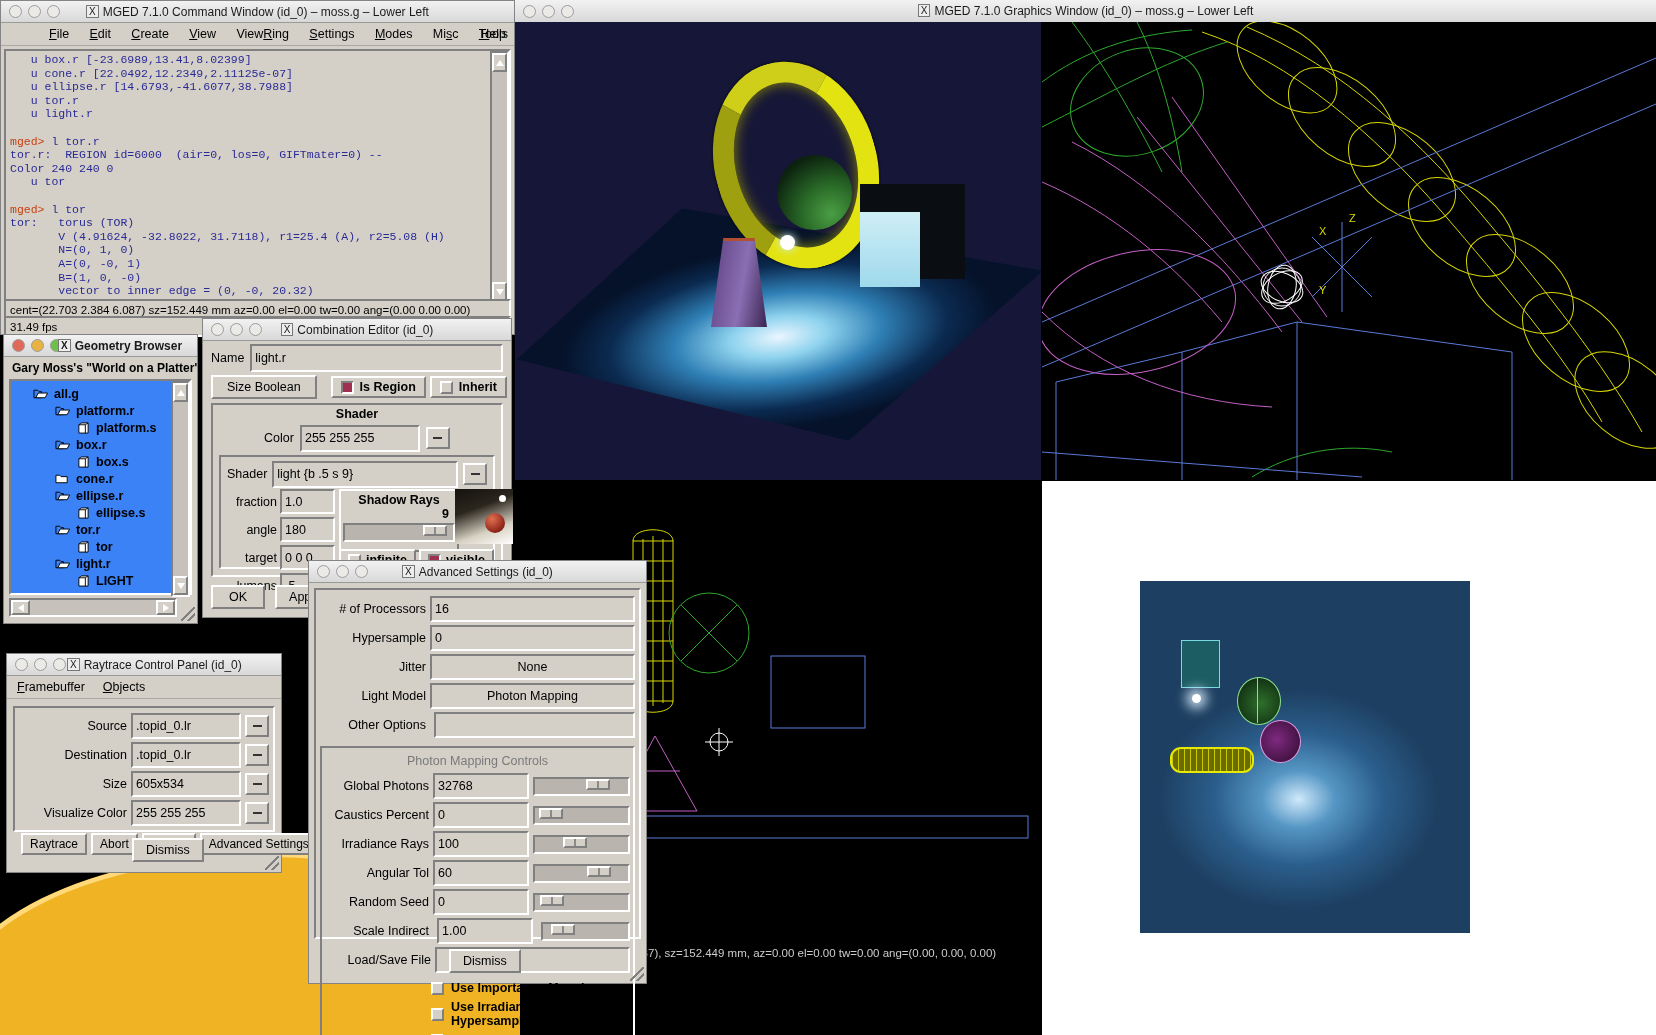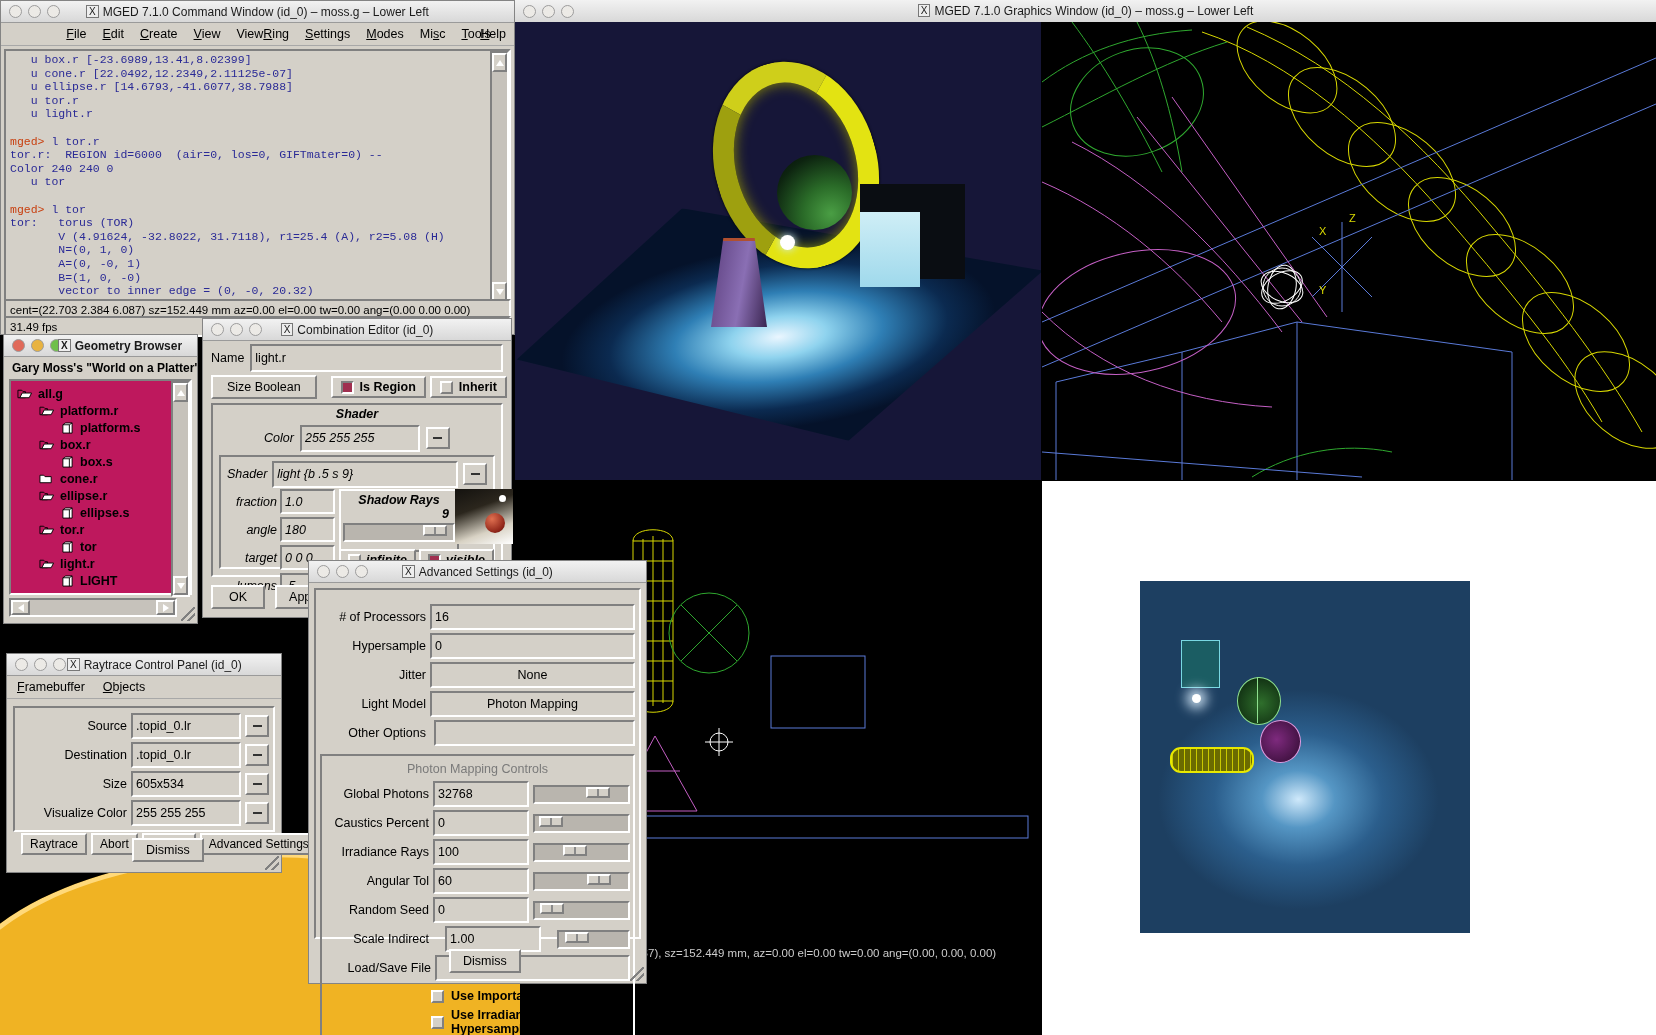--- a/index.html
+++ b/index.html
@@ -256,21 +256,21 @@
     <div class="tb-dots">
       <span class="dot"></span>
       <span class="dot"></span>
       <span class="dot"></span>
     </div>
     <div class="tb-title">
       <span class="xlogo">X</span><span>MGED 7.1.0 Command Window (id_0) – moss.g – Lower Left</span>
     </div>
   </div>
 
-  <div class="menubar" style="justify-content:center;position:relative;padding-left:48px;">
+  <div class="menubar" style="justify-content:space-between;position:relative;padding-left:48px;">
     <span><span class="u">F</span>ile</span>
     <span><span class="u">E</span>dit</span>
     <span><span class="u">C</span>reate</span>
     <span><span class="u">V</span>iew</span>
     <span>View<span class="u">R</span>ing</span>
     <span><span class="u">S</span>ettings</span>
     <span><span class="u">M</span>odes</span>
     <span>Mi<span class="u">s</span>c</span>
     <span><span class="u">T</span>ools</span>
     <span style="position:absolute;right:8px;"><span class="u">H</span>elp</span>
@@ -309,21 +309,21 @@
       <span class="dot" style="background:#e8b341;"></span>
       <span class="dot" style="background:#6fc04a;"></span>
     </div>
     <div class="tb-title" style="left:54px;text-align:left;font-weight:bold;">
       <span class="xlogo">X</span><span>Geometry Browser</span>
     </div>
   </div>
 
   <div style="padding:4px 8px;font-size:12px;font-weight:bold;white-space:nowrap;overflow:hidden;">Gary Moss's "World on a Platter"...</div>
 
-  <div class="sunk" style="position:absolute;left:5px;top:44px;right:5px;bottom:28px;display:flex;background:#be185d;">
+  <div class="sunk" style="position:absolute;left:5px;top:44px;right:5px;bottom:28px;display:flex;background:#3b82f6;padding-left:16px;">
     <div id="tree-list" style="flex:1;padding:4px 2px;overflow:hidden;">
         <div class="tree-row" style="padding-left: 4px;">
           <span style="display: flex;">
             <svg width="15" height="13" viewBox="0 0 16 13">
               <path d="M1 11V3h4l1.5 1.5H9V11z" fill="none" stroke="#000"></path>
               <path d="M3 11l2.5-5h10l-2.5 5z" fill="#fff" stroke="#000"></path>
             </svg>
           </span>
           <span>all.g</span>
         </div>
@@ -479,21 +479,21 @@
     <div class="rise" style="display:flex;align-items:center;gap:6px;padding:2px 8px;">
       <span class="chk on"></span>
       <b style="font-size:12.5px;">Is Region</b>
     </div>
     <div class="rise" style="display:flex;align-items:center;gap:6px;padding:2px 8px;margin-left:4px;">
       <span class="chk"></span>
       <b style="font-size:12.5px;">Inherit</b>
     </div>
   </div>
 
-  <div class="groupbox" style="position:absolute;left:8px;top:84px;right:8px;bottom:40px;font-style:italic;">
+  <div class="groupbox" style="position:absolute;left:8px;top:84px;right:8px;bottom:40px;">
     <div class="grouptitle">Shader</div>
 
     <div style="position:absolute;left:8px;top:22px;right:8px;height:22px;
                 display:flex;align-items:center;justify-content:center;gap:6px;">
       <span class="lbl">Color</span>
       <div class="field" style="width:110px;height:21px;">
           <span>255 255 255</span>
         </div>
       <div class="arrowbtn"></div>
     </div>
@@ -637,21 +637,21 @@
       <span class="dot"></span>
       <span class="dot"></span>
       <span class="dot"></span>
     </div>
     <div class="tb-title">
       <span class="xlogo">X</span><span>Advanced Settings (id_0)</span>
     </div>
   </div>
 
   <div class="groupbox" style="position:absolute;left:5px;top:27px;right:5px;bottom:44px;">
-    <div id="as-rows" style="padding:6px 4px 0 4px;margin-top:8px;">
+    <div id="as-rows" style="padding:6px 4px 0 4px;">
         <div style="display: flex; align-items: center; gap: 4px; margin-bottom: 3px;">
           <span class="lbl" style="width: 106px; text-align: right;"># of Processors</span>
           <div class="field" style="flex: 1 1 0%; height: 20px;">
             <span>16</span>
           </div>
         </div>
         <div style="display: flex; align-items: center; gap: 4px; margin-bottom: 3px;">
           <span class="lbl" style="width: 106px; text-align: right;">Hypersample</span>
           <div class="field" style="flex: 1 1 0%; height: 20px;">
             <span>0</span>
@@ -718,21 +718,21 @@
           </div>
           <div style="display: flex; align-items: center; gap: 4px; margin-bottom: 3px;">
             <span class="lbl" style="width: 104px; text-align: right;">Random Seed</span>
             <div class="field" style="width: 86px; height: 20px;">
               <span>0</span>
             </div>
             <div class="slider" style="flex: 1 1 0%;">
               <div class="thumb" style="left: 5%;"></div>
             </div>
           </div>
-          <div style="display: flex; align-items: center; gap: 16px; margin-bottom: 3px;">
+          <div style="display: flex; align-items: center; gap: 8px; margin-bottom: 3px;">
             <span class="lbl" style="width: 104px; text-align: right;">Scale Indirect</span>
             <div class="field" style="width: 86px; height: 20px;">
               <span>1.00</span>
             </div>
             <div class="slider" style="flex: 1 1 0%;">
               <div class="thumb" style="left: 9%;"></div>
             </div>
           </div>
         </div>
       <div style="display:flex;align-items:center;gap:4px;margin-top:2px;">

